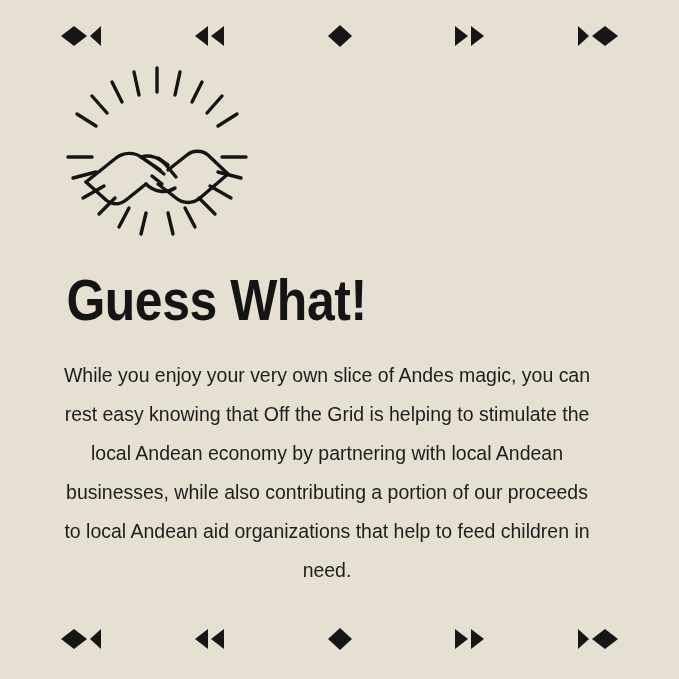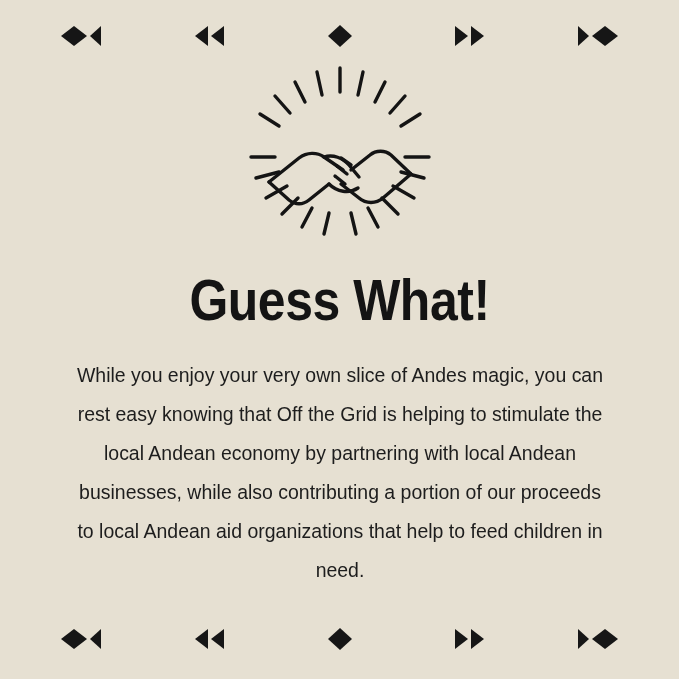--- a/index.html
+++ b/index.html
@@ -14,21 +14,22 @@
     overflow: hidden;
   }
   .card {
     position: relative;
     width: 679px;
     height: 679px;
     background: #e6e0d2;
     box-sizing: border-box;
     display: flex;
     flex-direction: column;
-    align-items: center;
+    align-items: flex-start;
+    padding-left: 42px;
   }
 
   
   .ornament-row {
     position: absolute;
     left: 0;
     width: 679px;
     height: 40px;
     display: flex;
     justify-content: space-between;

